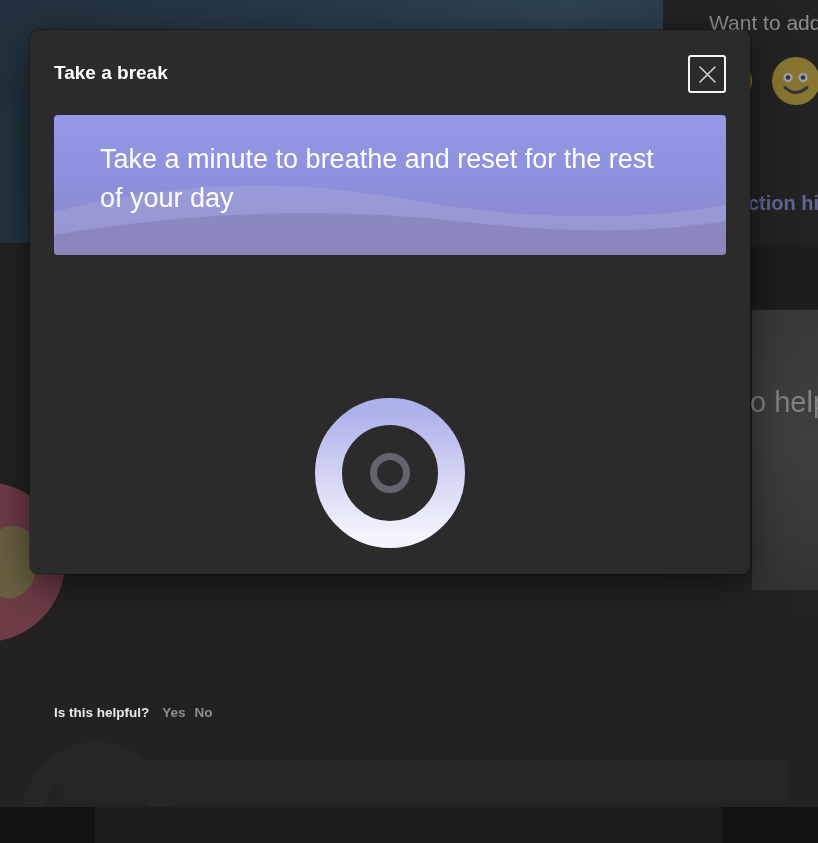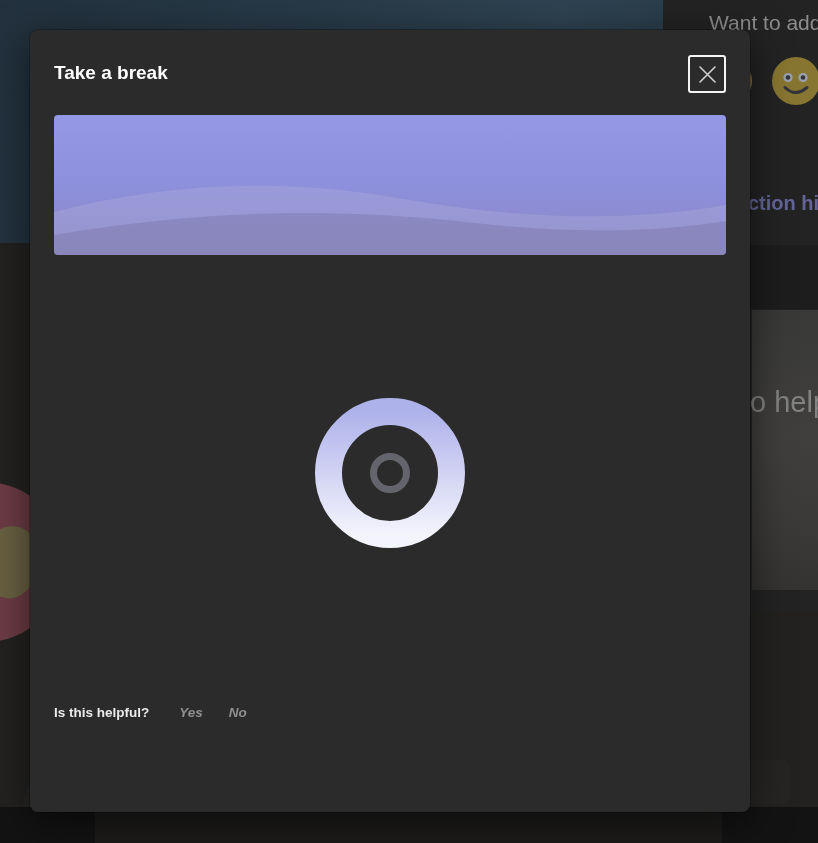--- a/index.html
+++ b/index.html
@@ -34,21 +34,21 @@
   .olive-blob {
     position:absolute; left:-18px; top:526px; width:55px; height:72px;
     background:#6a6142; border-radius:52% 48% 46% 54%; transform:rotate(10deg);
   }
   .bottom-faint-panel { position:absolute; left:57px; top:760px; width:733px; height:44px; background:#262524; border-radius:8px; }
   .bottom-arc { position:absolute; left:22px; top:742px; width:150px; height:150px; border-radius:50%; border:22px solid #272625; }
   .bottom-band { position:absolute; left:0; top:807px; width:818px; height:36px; background:#141313; }
   .bottom-band-mid { position:absolute; left:95px; top:807px; width:627px; height:36px; background:#1d1c1b; }
   
   .dialog {
-    position:absolute; left:30px; top:30px; width:720px; height:782px;
+    position:absolute; left:30px; top:30px; width:720px; height:544px;
     background:var(--dialog-bg,#2c2b2b); border-radius:8px;
     box-shadow:0 10px 40px rgba(0,0,0,.55), 0 0 0 1px rgba(0,0,0,.25);
     z-index:10;
   }
   .dialog-title {
     position:absolute; left:24px; top:31px;
     font-size:19px; line-height:23px; font-weight:700; color:#ffffff;
   }
   .close-btn {
     position:absolute; left:658px; top:25px; width:38px; height:38px;
@@ -65,27 +65,27 @@
     position:relative; margin:25px 0 0 46px; width:575px;
     font-size:27px; line-height:39px; font-weight:300; color:#ffffff;
   }
   .instruction {
     position:absolute; left:24px; top:270px;
     font-size:19px; line-height:23px; font-weight:700; color:#f2f2f2;
   }
   .ring-wrap { position:absolute; left:270px; top:353px; width:180px; height:180px; }
   .feedback {
     position:absolute; left:24px; top:675px;
-    display:flex; align-items:baseline; gap:26px;
+    display:flex; align-items:baseline; gap:9px;
     font-size:13.5px; font-weight:700;
   }
   .feedback .question { color:#eaeaea; margin-right:4px; }
   .feedback button {
     background:none; border:none; padding:0; cursor:pointer;
-    font-family:inherit; font-size:13.5px; font-weight:700; color:#8f8f8f;font-style:italic;
+    font-family:inherit; font-size:13.5px; font-weight:700; color:#8f8f8f;
   }
 </style>
 </head>
 <body>
 
 <div class="canvas">
 
   <div class="hero"></div>
   <div class="right-col"></div>
   <div class="right-subband"></div>
@@ -127,20 +127,21 @@
       <svg width="19" height="19" viewBox="0 0 19 19">
         <path d="M2 2 L17 17 M17 2 L2 17" stroke="#cfcfcf" stroke-width="1.6" stroke-linecap="round"></path>
       </svg>
     </button>
 
     <div class="banner">
       <svg class="banner-waves" viewBox="0 0 672 140" preserveAspectRatio="none">
         <path d="M0,97 C110,68 230,62 350,84 C480,107 590,105 672,90 L672,140 L0,140 Z" fill="#c6c6da" opacity="0.22"></path>
         <path d="M0,120 C150,95 280,92 420,108 C530,120 610,116 672,106 L672,140 L0,140 Z" fill="#6f6b9a" opacity="0.32"></path>
       </svg>
+      <p class="banner-message">Take a minute to breathe and reset for the rest of your day</p>
     </div>
 
 
     <div class="ring-wrap">
       <svg width="180" height="180" viewBox="0 0 180 180">
         <defs>
           <linearGradient id="ringGrad" x1="0" y1="0" x2="0" y2="1">
             <stop offset="0%" stop-color="#aeb2ea"></stop>
             <stop offset="55%" stop-color="#d5d6f4"></stop>
             <stop offset="100%" stop-color="#f4f4fd"></stop>

